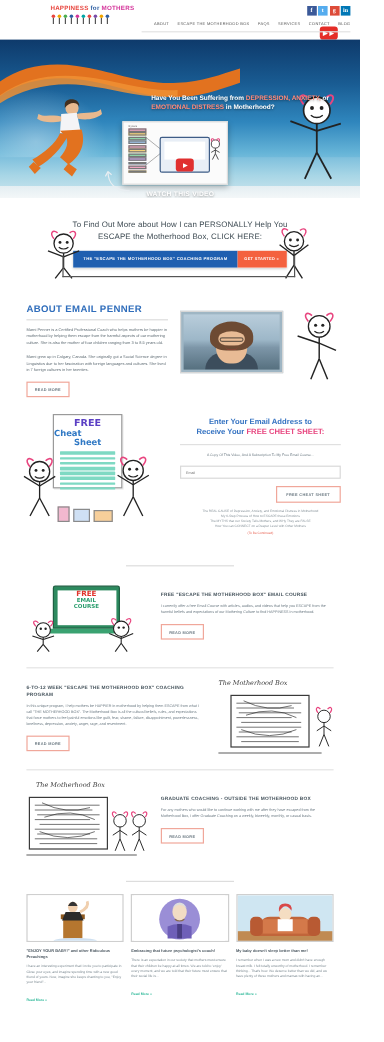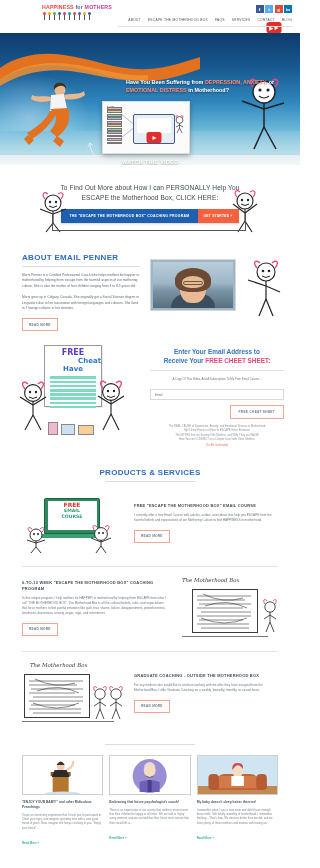--- a/index.html
+++ b/index.html
@@ -115,21 +115,21 @@
            width: 11px; height: 4px; border-bottom: 1.1px solid #8a4436; border-radius: 0 0 9px 9px; }
   .about-stick { position: absolute; right: -4px; top: 8px; width: 36px; height: 56px; }
 
   
   .cheat { display: flex; padding: 12px 16px 6px; gap: 6px; align-items: flex-start; }
   .cheat-left { width: 128px; position: relative; height: 92px; }
   .cs-paper { position: absolute; left: 28px; top: 2px; width: 58px; height: 62px;
               background: #fff; border: 1px solid #9a9a9a; box-shadow: 1px 1px 0 rgba(0,0,0,.08); }
   .cs-t1 { font-size: 8px; font-weight: bold; color: #5b3fc4; text-align: center;
            margin-top: 2px; font-family: "DejaVu Sans", sans-serif; }
-  .cs-t2 { font-size: 7px; font-weight: bold; color: #2f78c4; text-align: right;
+  .cs-t2 { font-size: 7px; font-weight: bold; color: #2f78c4; text-align: left;
            font-family: "DejaVu Sans", sans-serif; }
   .cs-t3 { font-size: 7px; font-weight: bold; color: #2f78c4; text-align: center;
            font-family: "DejaVu Sans", sans-serif; }
   .cs-lines { margin: 3px 5px 0; }
   .cs-line { height: 2.6px; background: #7fd9c3; margin-bottom: 1.6px; border-radius: .5px; }
   .cs-stick-l { position: absolute; left: 2px; top: 40px; width: 30px; height: 48px; }
   .cs-stick-r { position: absolute; left: 80px; top: 38px; width: 30px; height: 50px; }
   .cs-devices { position: absolute; left: 32px; bottom: 0; display: flex; gap: 3px; align-items: flex-end; }
   .dev { border: 1px solid #8a8a8a; background: #fff; }
   .cheat-right { flex: 1; padding-top: 4px; }
@@ -423,21 +423,21 @@
         </svg>
       </div>
     </div>
   </div>
 
   <div class="cheat">
     <div class="cheat-left">
       <div class="cs-paper">
         <div class="cs-t1">FREE</div>
         <div class="cs-t2">Cheat</div>
-        <div class="cs-t3">Have</div>
+        <div class="cs-t3">Sheet</div>
         <div class="cs-lines">
           <div class="cs-line"></div>
             <div class="cs-line"></div>
             <div class="cs-line"></div>
           <div class="cs-line"></div>
             <div class="cs-line"></div>
             <div class="cs-line"></div>
           <div class="cs-line"></div>
             <div class="cs-line"></div>
         </div>
@@ -490,21 +490,20 @@
         <span>The REAL CAUSE of Depression, Anxiety, and Emotional Distress in Motherhood</span><br>
         <span>My 6-Step Process of How to ESCAPE these Emotions</span><br>
         <span>The MYTHS that our Society Tells Mothers, and WHy They are FALSE</span><br>
         <span>How You can CONNECT on a Deeper Level with Other Mothers</span>
         <span class="cont">(To Be Continued)</span>
       </div>
     </div>
   </div>
 
   <div class="prod-wrap">
-    <div class="sec-title center">PRODUCTS &amp; SERVICES</div>
     <div class="sec-rule short"></div>
 
     <div class="prod-row">
       <div class="prod-img">
         <div class="laptop">
           <div class="laptop-scr">
             <div class="lp-t1">FREE</div>
             <div class="lp-t2">EMAIL</div>
             <div class="lp-t2">COURSE</div>
           </div>

